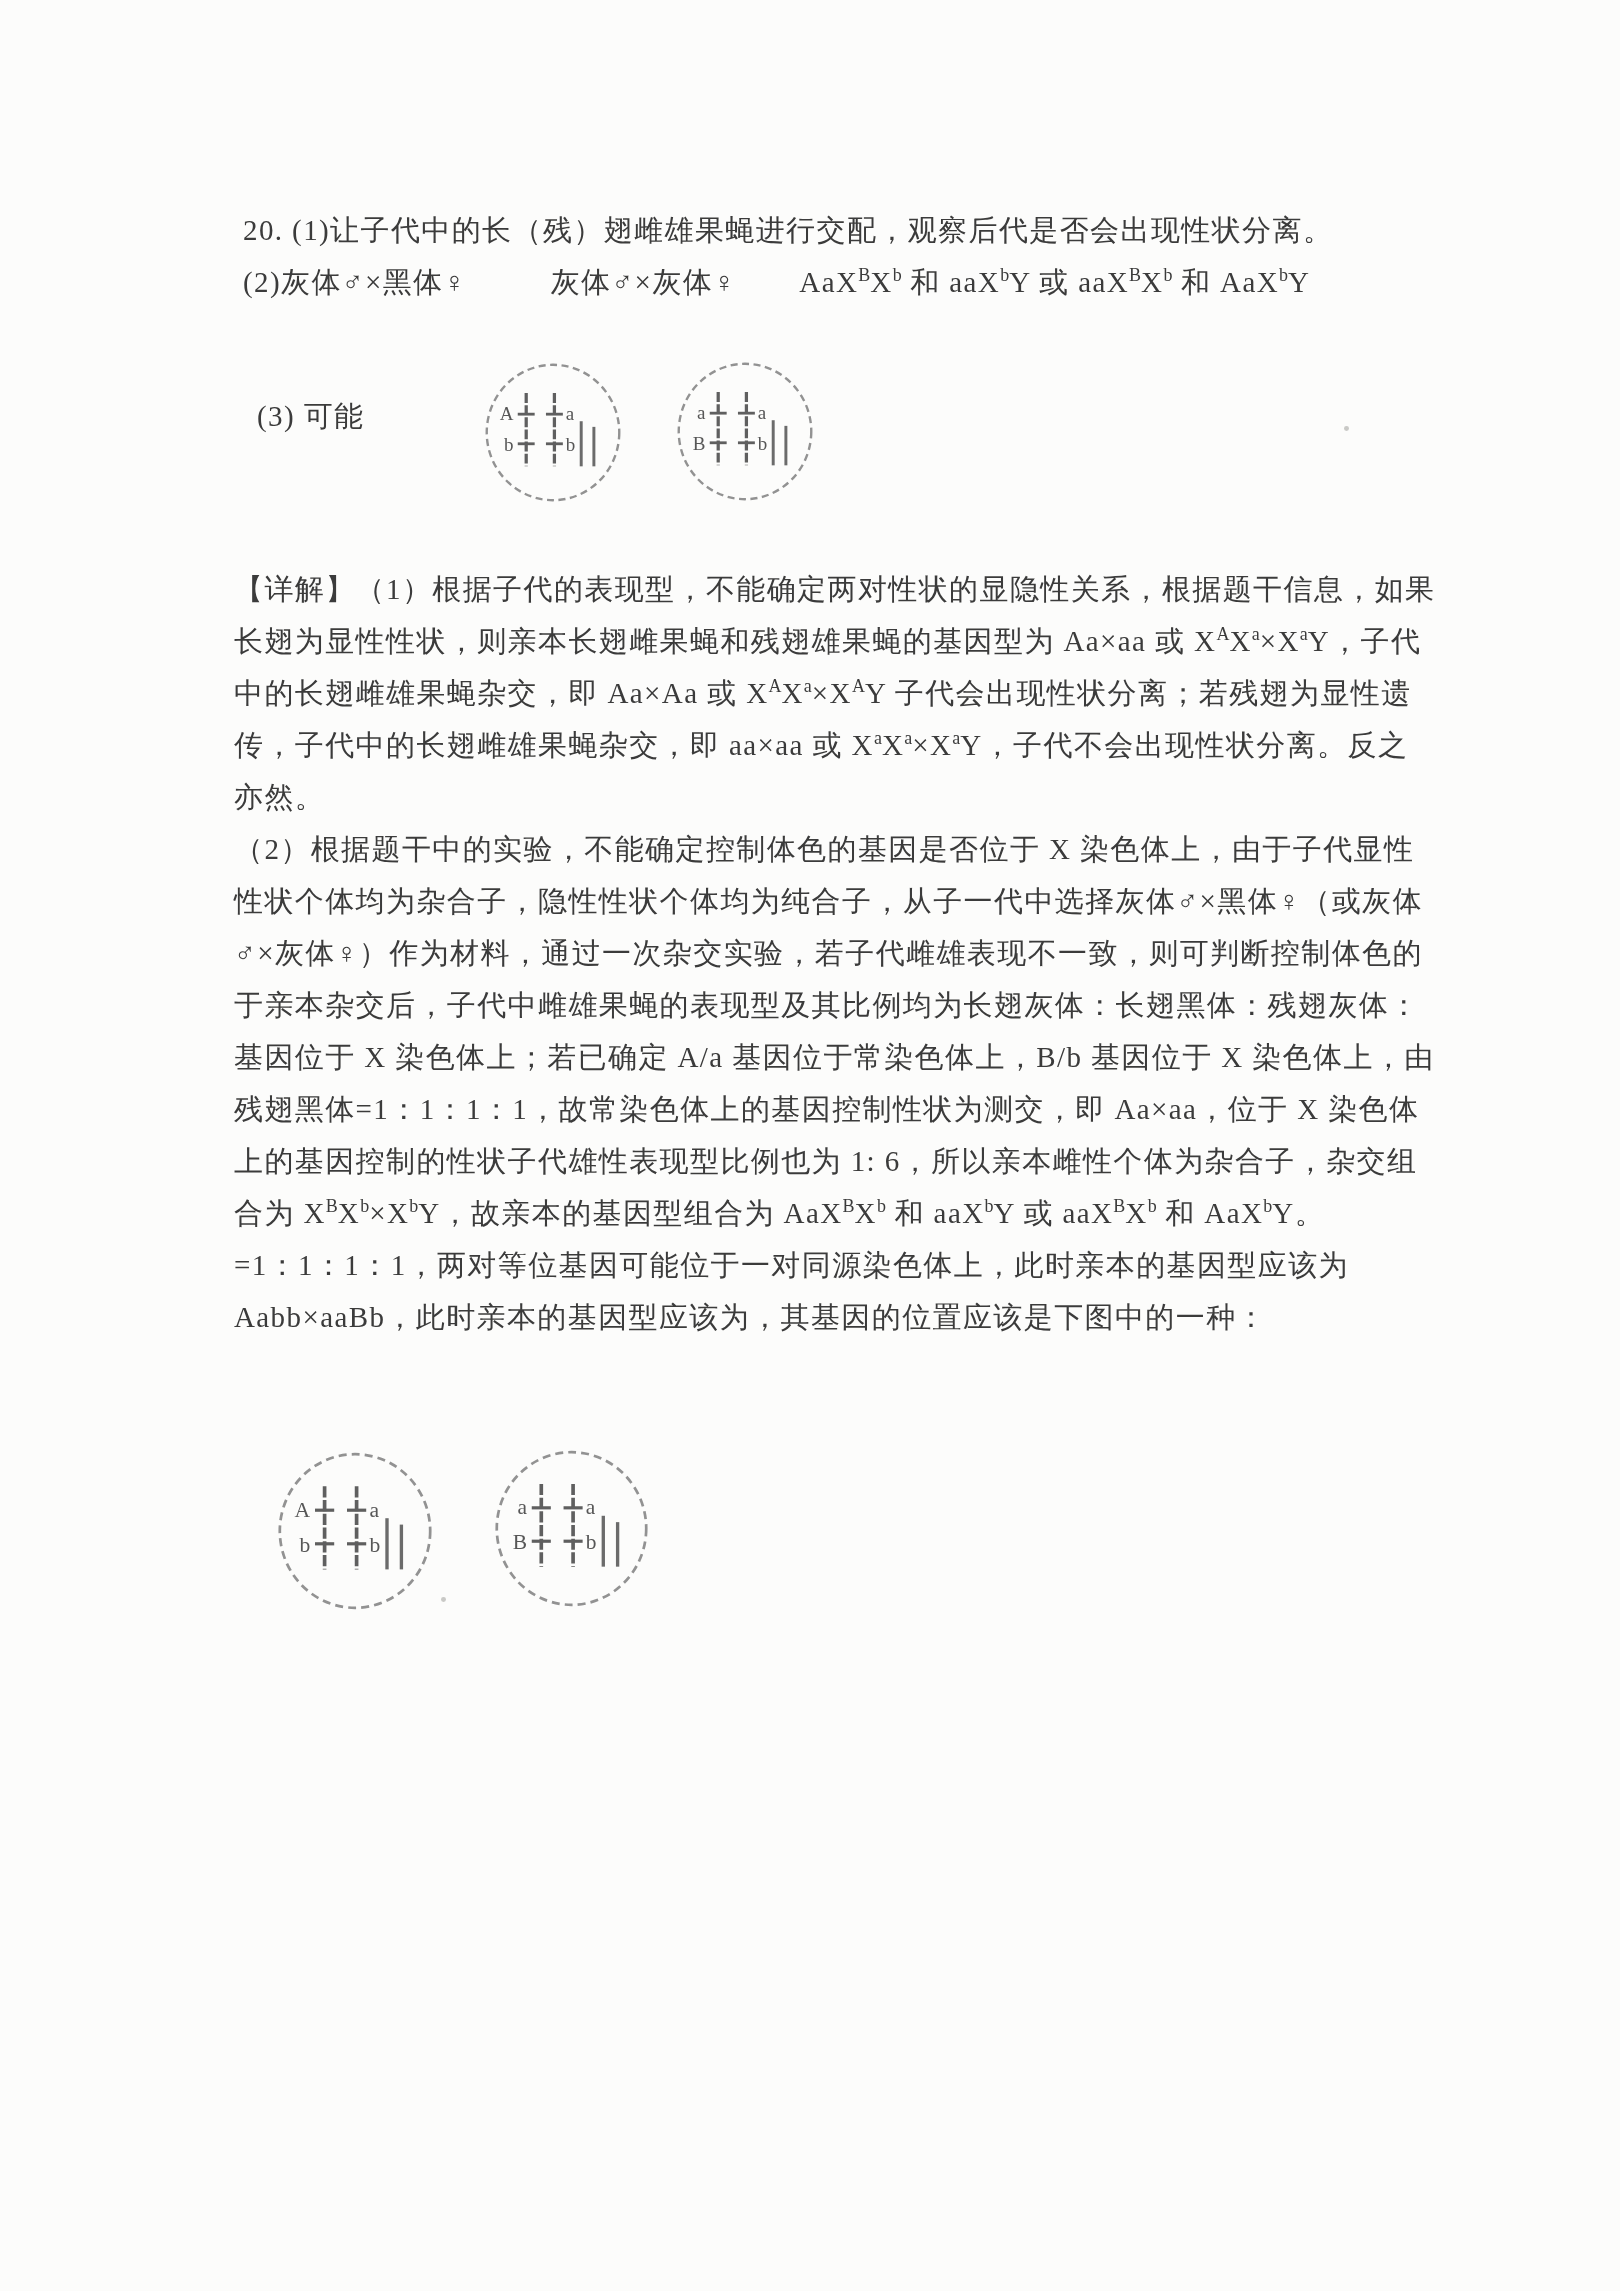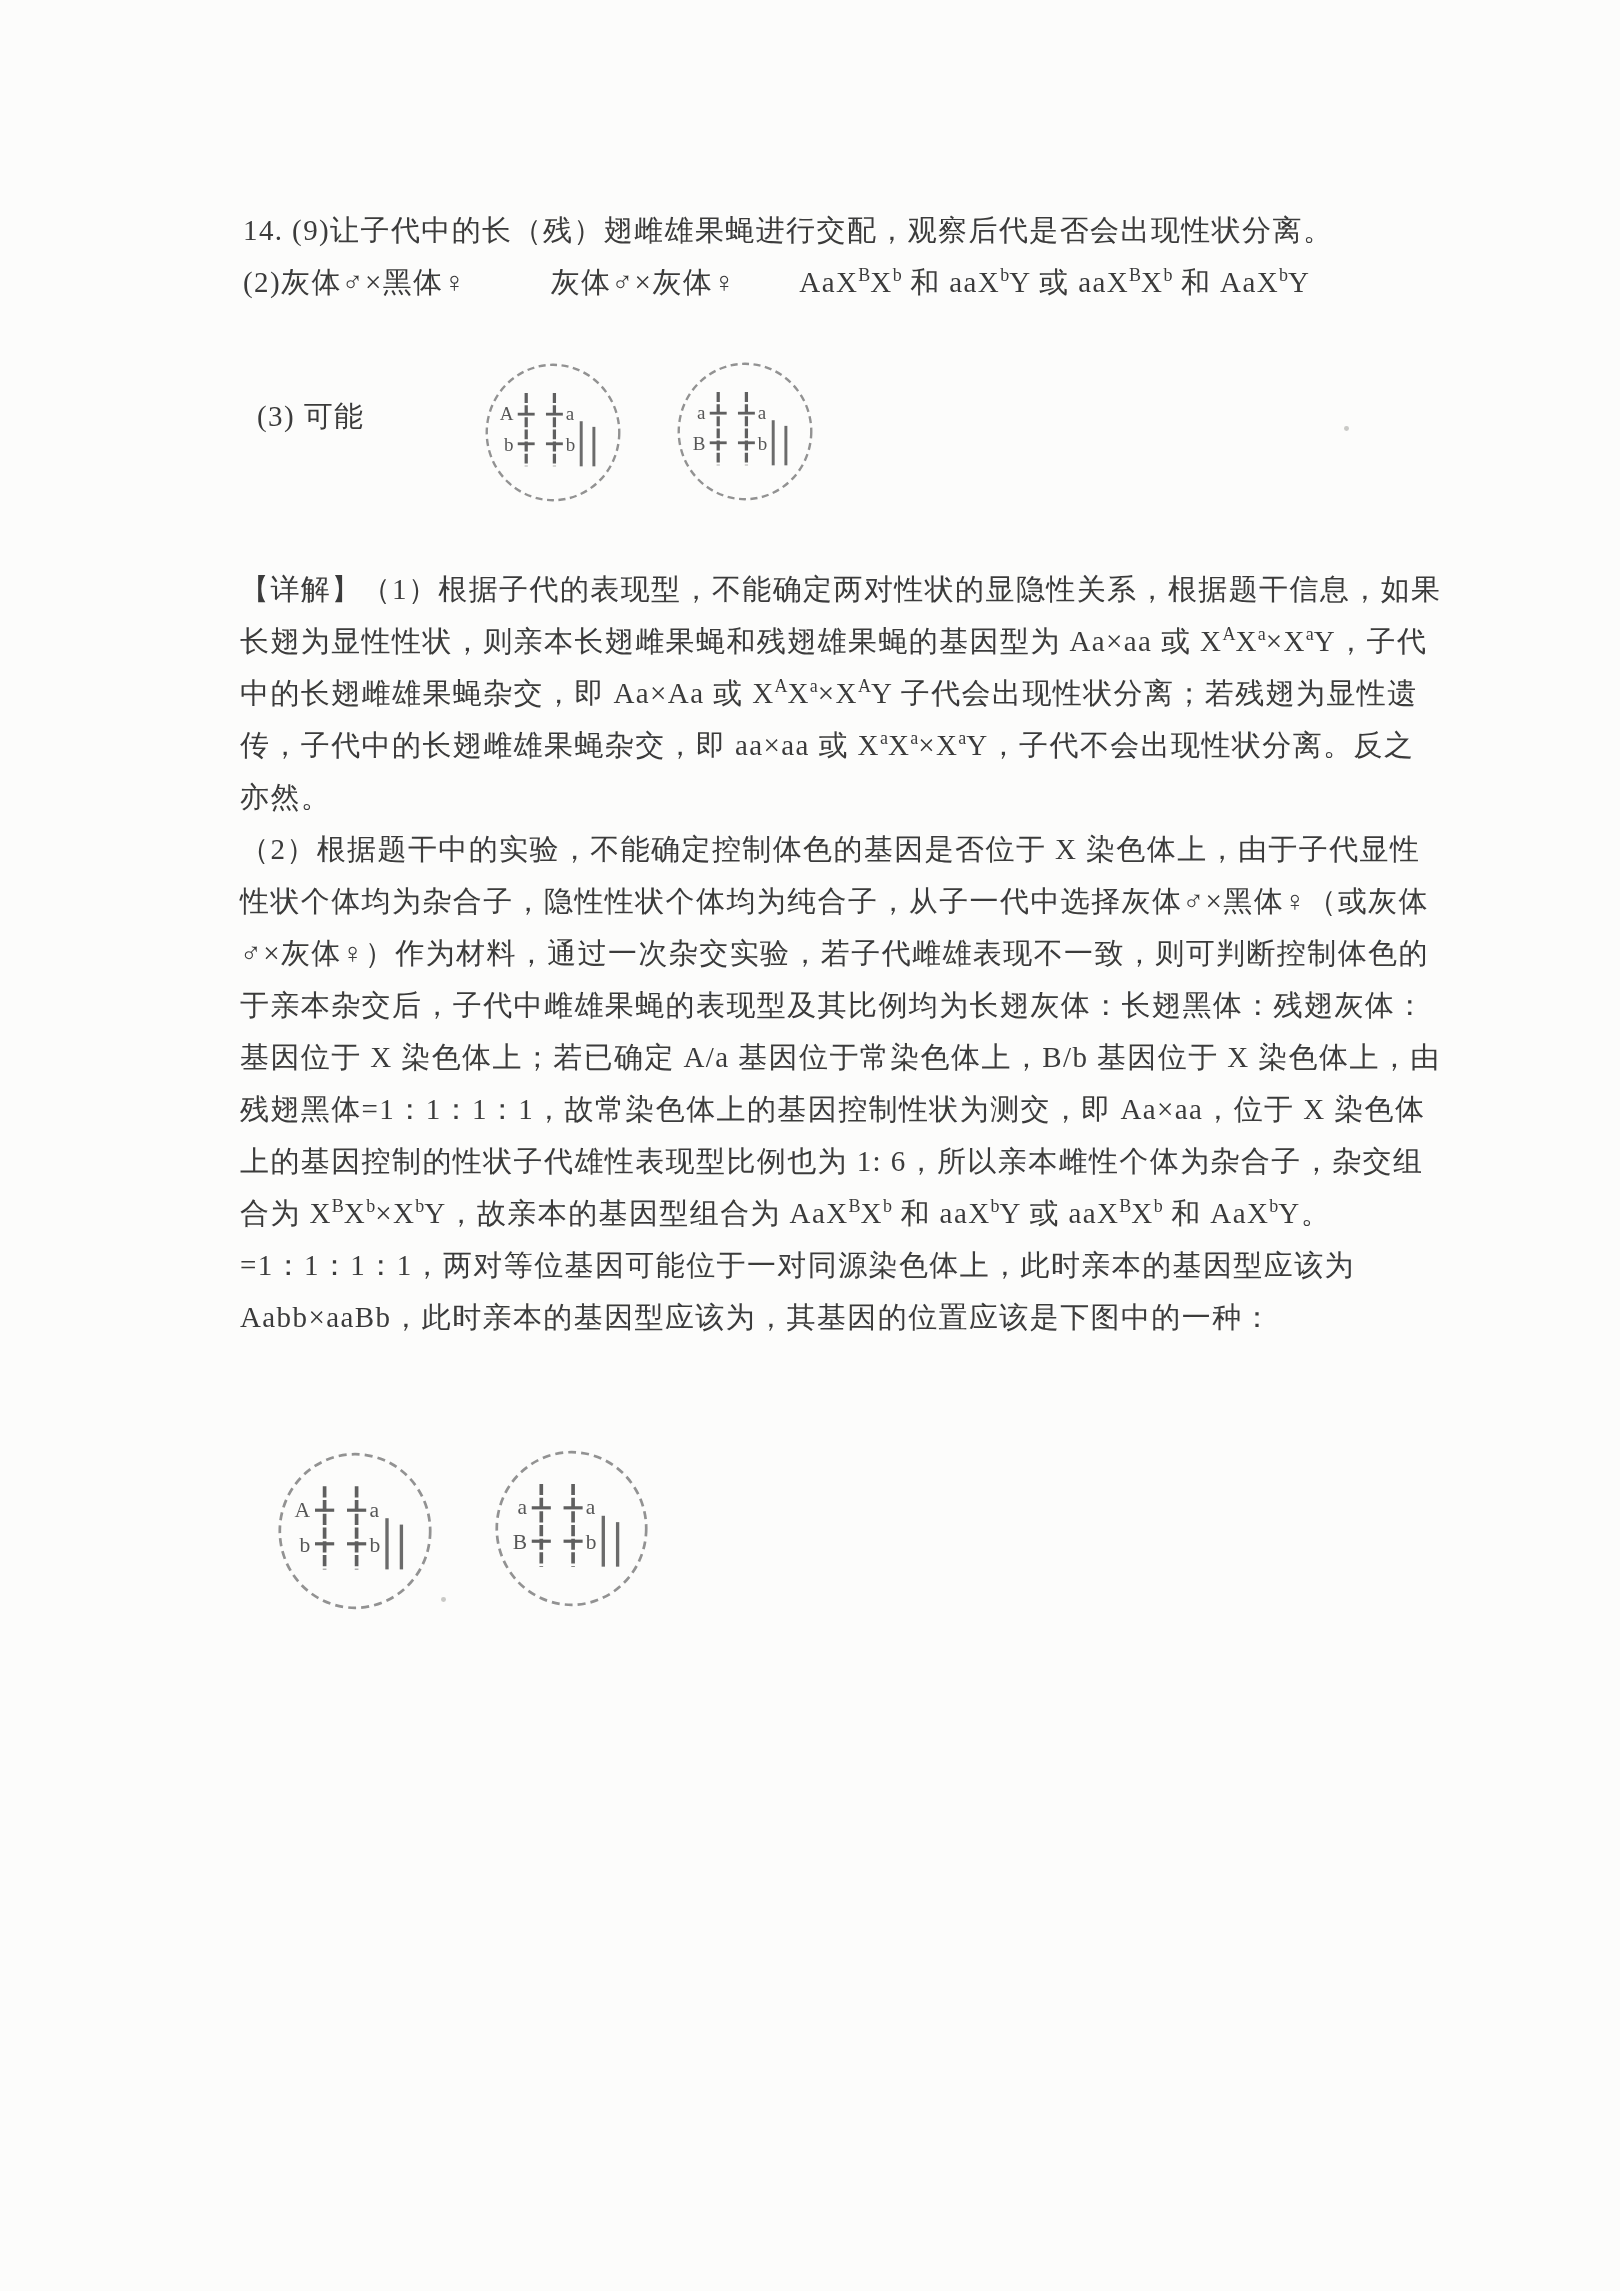--- a/index.html
+++ b/index.html
@@ -48,21 +48,21 @@
   .artifact-dot {
     width:4.9px; height:4.9px; border-radius:50%;
     background:#c9c9c6;
   }
 </style>
 </head>
 <body>
 
 <div class="page">
 
-  <div class="abs line" style="left:243px; top:204px;">14. (9)让子代中的长（残）翅雌雄果蝇进行交配，观察后代是否会出现性状分离。</div>
+  <div class="abs line" style="left:243px; top:204px;">20. (1)让子代中的长（残）翅雌雄果蝇进行交配，观察后代是否会出现性状分离。</div>
 
   <div class="abs line" style="left:243px; top:256px;">
     <span class="ans2-part gap1">(2)灰体♂×黑体♀</span><span class="ans2-part gap2">灰体♂×灰体♀</span><span class="ans2-part">AaX<sup>B</sup>X<sup>b</sup> 和 aaX<sup>b</sup>Y 或 aaX<sup>B</sup>X<sup>b</sup> 和 AaX<sup>b</sup>Y</span>
   </div>
 
   <div class="abs line" style="left:257px; top:390px;">(3) 可能</div>
 
   <div class="abs cell" style="left:482px; top:362px; width:142px; height:141px;">
     <svg viewBox="0 0 100 100">
       <ellipse class="membrane" cx="50" cy="50" rx="47" ry="48"></ellipse>
@@ -92,21 +92,21 @@
       <line class="tick" x1="45" y1="58" x2="57" y2="58"></line>
       <line class="thin" x1="70" y1="42" x2="70" y2="74"></line>
       <line class="thin" x1="79" y1="46" x2="79" y2="74"></line>
       <text x="22" y="41" text-anchor="end">a</text>
       <text x="22" y="63" text-anchor="end">B</text>
       <text x="59" y="41">a</text>
       <text x="59" y="63">b</text>
     </svg>
   </div>
 
-  <div class="abs expl" style="left:240px; top:563px;">
+  <div class="abs expl" style="left:234px; top:563px;">
     <div class="line">【详解】（1）根据子代的表现型，不能确定两对性状的显隐性关系，根据题干信息，如果</div>
     <div class="line">长翅为显性性状，则亲本长翅雌果蝇和残翅雄果蝇的基因型为 Aa×aa 或 X<sup>A</sup>X<sup>a</sup>×X<sup>a</sup>Y，子代</div>
     <div class="line">中的长翅雌雄果蝇杂交，即 Aa×Aa 或 X<sup>A</sup>X<sup>a</sup>×X<sup>A</sup>Y 子代会出现性状分离；若残翅为显性遗</div>
     <div class="line">传，子代中的长翅雌雄果蝇杂交，即 aa×aa 或 X<sup>a</sup>X<sup>a</sup>×X<sup>a</sup>Y，子代不会出现性状分离。反之</div>
     <div class="line">亦然。</div>
     <div class="line">（2）根据题干中的实验，不能确定控制体色的基因是否位于 X 染色体上，由于子代显性</div>
     <div class="line">性状个体均为杂合子，隐性性状个体均为纯合子，从子一代中选择灰体♂×黑体♀（或灰体</div>
     <div class="line">♂×灰体♀）作为材料，通过一次杂交实验，若子代雌雄表现不一致，则可判断控制体色的</div>
     <div class="line">于亲本杂交后，子代中雌雄果蝇的表现型及其比例均为长翅灰体：长翅黑体：残翅灰体：</div>
     <div class="line">基因位于 X 染色体上；若已确定 A/a 基因位于常染色体上，B/b 基因位于 X 染色体上，由</div>

